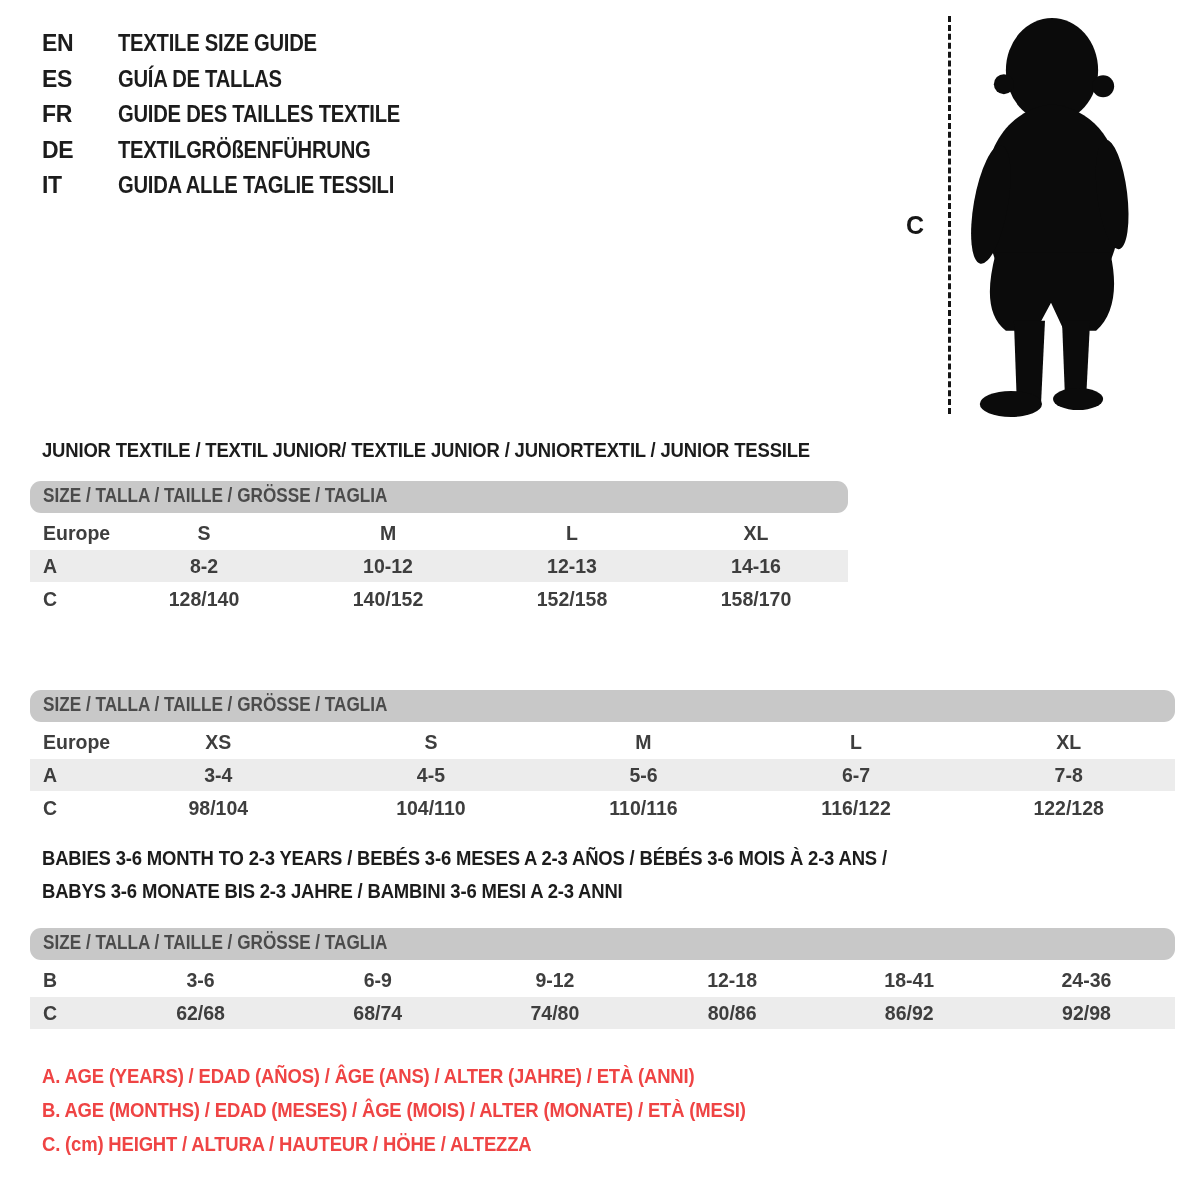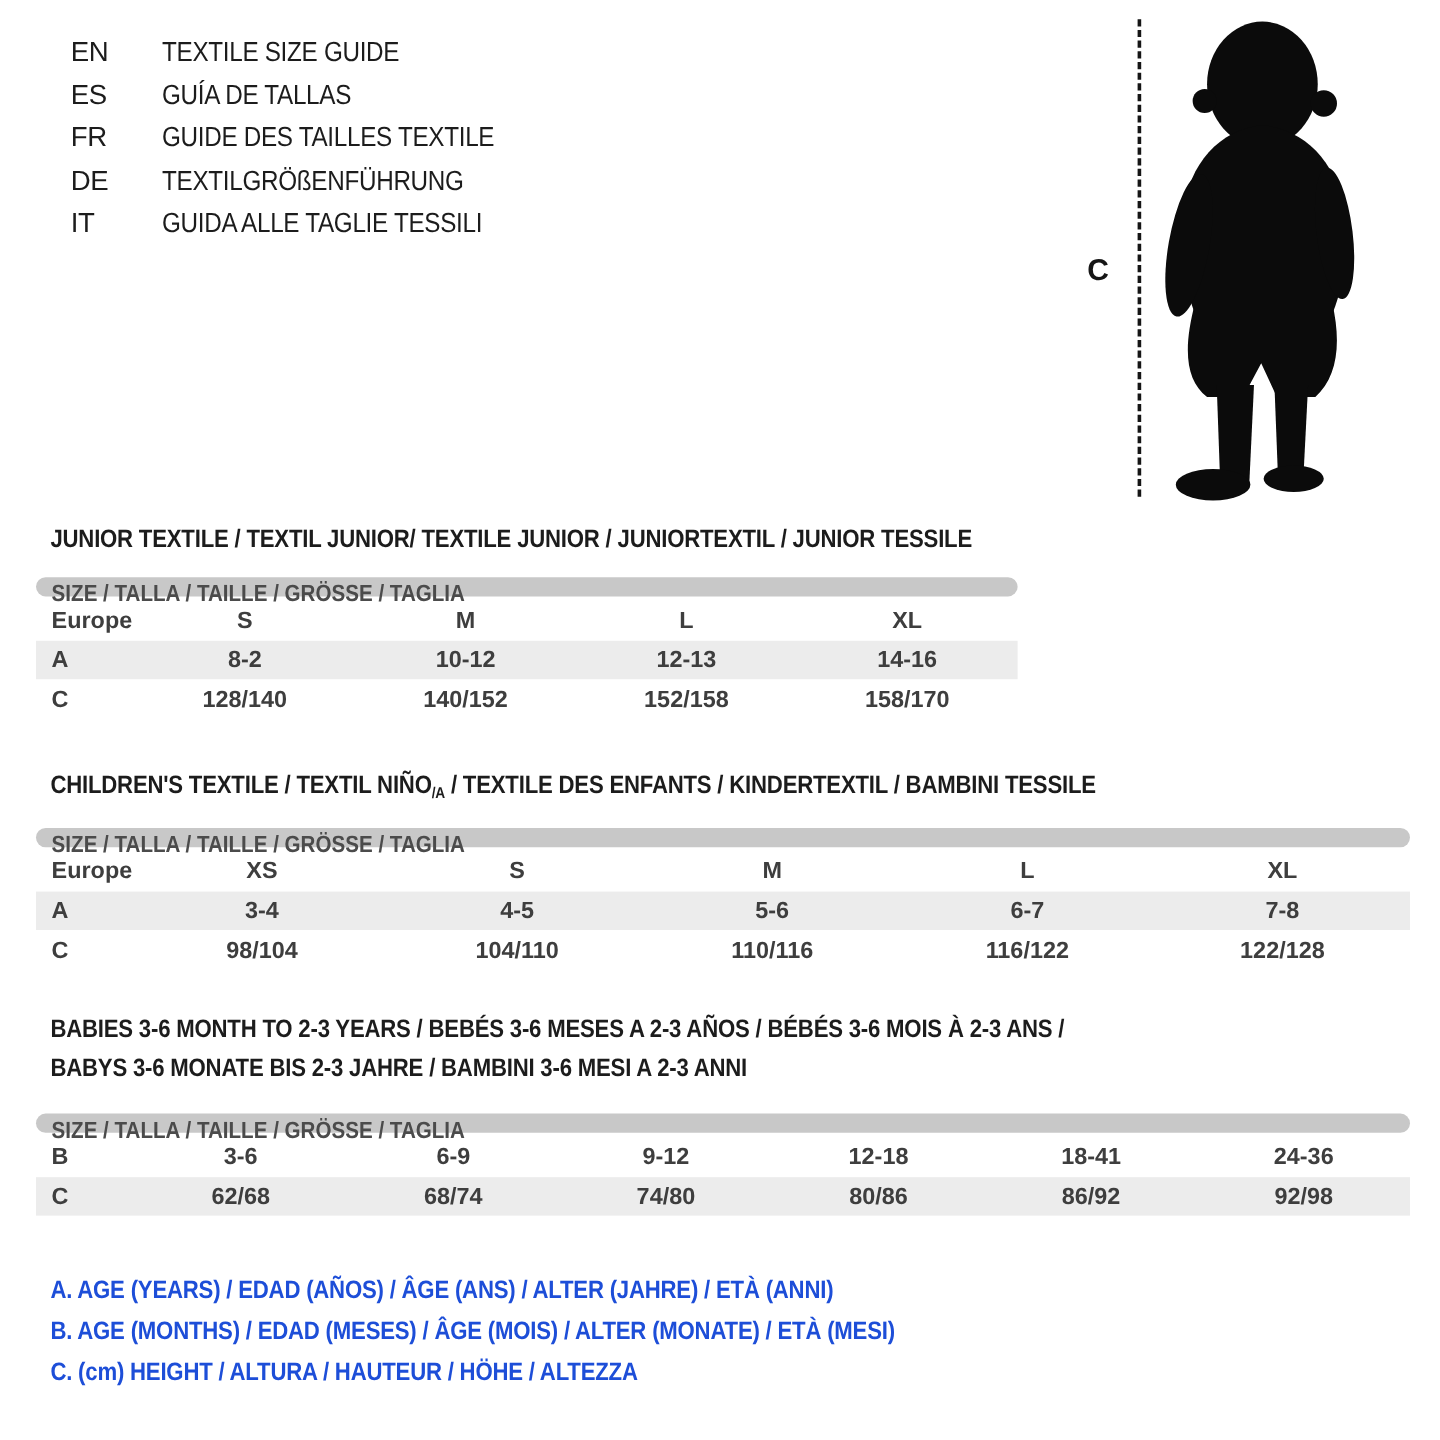--- a/index.html
+++ b/index.html
@@ -5,45 +5,45 @@
   html,body{margin:0;padding:0;background:#ffffff;}
   body{width:1200px;height:1200px;overflow:hidden;
        font-family:"Liberation Sans", sans-serif;}
   .canvas{position:relative;width:1200px;height:1200px;background:#ffffff;color:#1c1c1c;}
 
   
   .cond{display:inline-block;transform:scaleX(0.88);transform-origin:0 50%;white-space:nowrap;}
 
   
   .lang-block{position:absolute;left:42px;top:26px;}
-  .lang-row{height:35.5px;line-height:35.5px;font-size:23px;font-weight:400;letter-spacing:-0.3px;margin-left:17px;}
+  .lang-row{height:35.5px;line-height:35.5px;font-size:23px;font-weight:700;letter-spacing:-0.3px;}
   .lang-code{display:inline-block;width:76px;vertical-align:top;}
 
   
   .measure-label{position:absolute;left:906px;top:211px;font-size:25px;font-weight:700;color:#161616;}
   .measure-line{position:absolute;left:948px;top:16px;height:398px;width:0;border-left:3px dashed #151515;}
   .silhouette{position:absolute;left:958px;top:12px;width:184px;height:406px;}
 
   
   .sec-title{position:absolute;left:42px;margin:0;font-size:21px;font-weight:700;
              letter-spacing:-0.2px;color:#1c1c1c;}
   .title-sub{font-size:13px;position:relative;top:4px;font-weight:700;}
 
   
   .size-table{position:absolute;left:30px;font-size:19.5px;color:#3e3e3e;}
-  .st-header{height:16px;line-height:29px;background:#c8c8c8;color:#4b4b4b;
+  .st-header{height:32px;line-height:29px;background:#c8c8c8;color:#4b4b4b;
              font-weight:700;padding-left:13px;margin-bottom:4px;border-radius:11px;}
   .st-row{display:flex;height:32px;line-height:32px;margin-top:1px;font-weight:700;}
   .st-row.shaded{background:#ececec;}
   .st-label{width:82px;padding-left:13px;box-sizing:border-box;}
   .st-cell{flex:1;text-align:center;}
 
   
   .footnote{position:absolute;left:42px;margin:0;font-size:21px;font-weight:700;
-            letter-spacing:-0.2px;color:#1d4ed8;}
+            letter-spacing:-0.2px;color:#ef4444;}
 </style>
 </head>
 <body>
 
 <div class="canvas">
 
   <div class="lang-block">
     <div class="lang-row">
       <span class="lang-code">EN</span><span class="cond">TEXTILE SIZE GUIDE</span>
     </div>
@@ -98,21 +98,20 @@
     </div>
     <div class="st-row">
       <span class="st-label">C</span>
       <span class="st-cell">128/140</span>
       <span class="st-cell">140/152</span>
       <span class="st-cell">152/158</span>
       <span class="st-cell">158/170</span>
     </div>
   </div>
 
-  <h2 class="sec-title" style="top:643px;"><span class="cond"><span>CHILDREN'S TEXTILE / TEXTIL NIÑO</span><span class="title-sub">/A</span><span> / TEXTILE DES ENFANTS / KINDERTEXTIL / BAMBINI TESSILE</span></span></h2>
   <div class="size-table" style="top:690px;width:1145px;">
     <div class="st-header"><span class="cond">SIZE / TALLA / TAILLE / GRÖSSE / TAGLIA</span></div>
     <div class="st-row">
       <span class="st-label">Europe</span>
       <span class="st-cell">XS</span>
       <span class="st-cell">S</span>
       <span class="st-cell">M</span>
       <span class="st-cell">L</span>
       <span class="st-cell">XL</span>
     </div>

